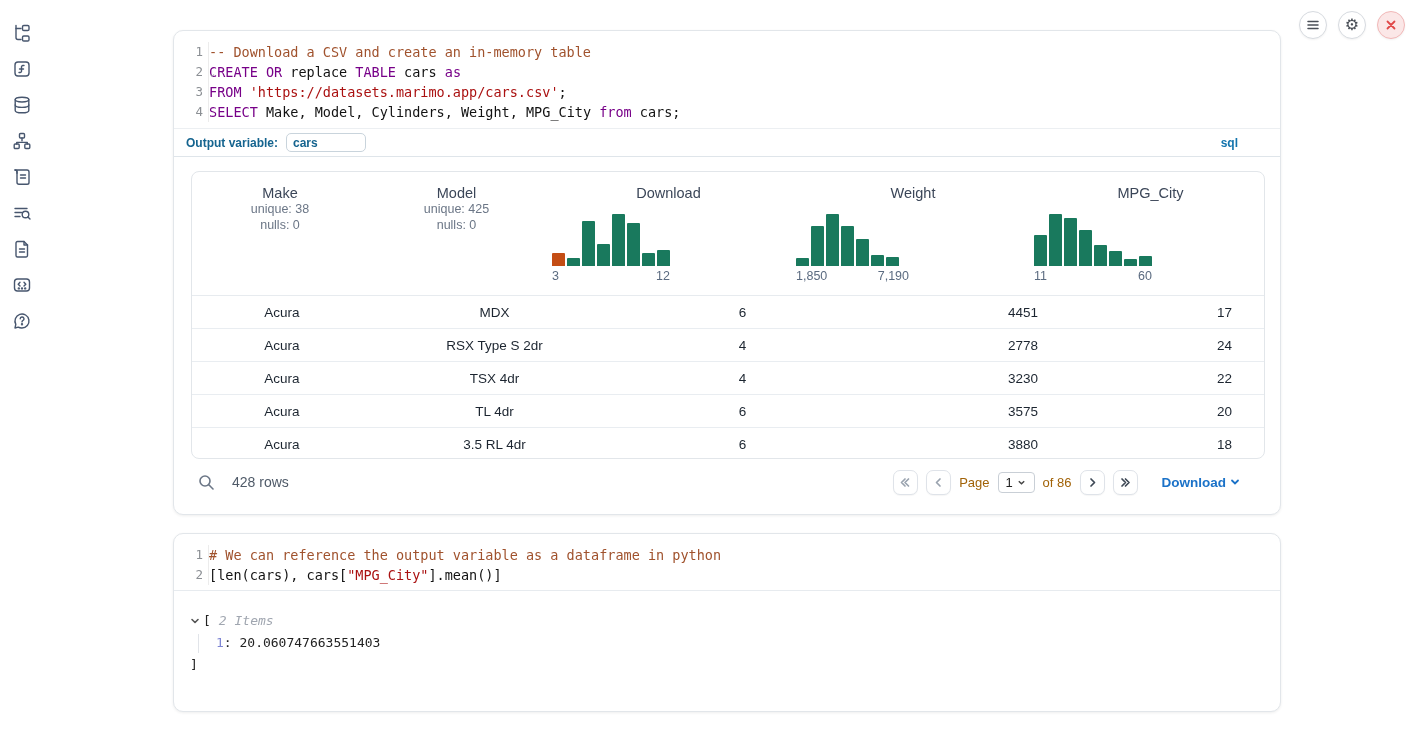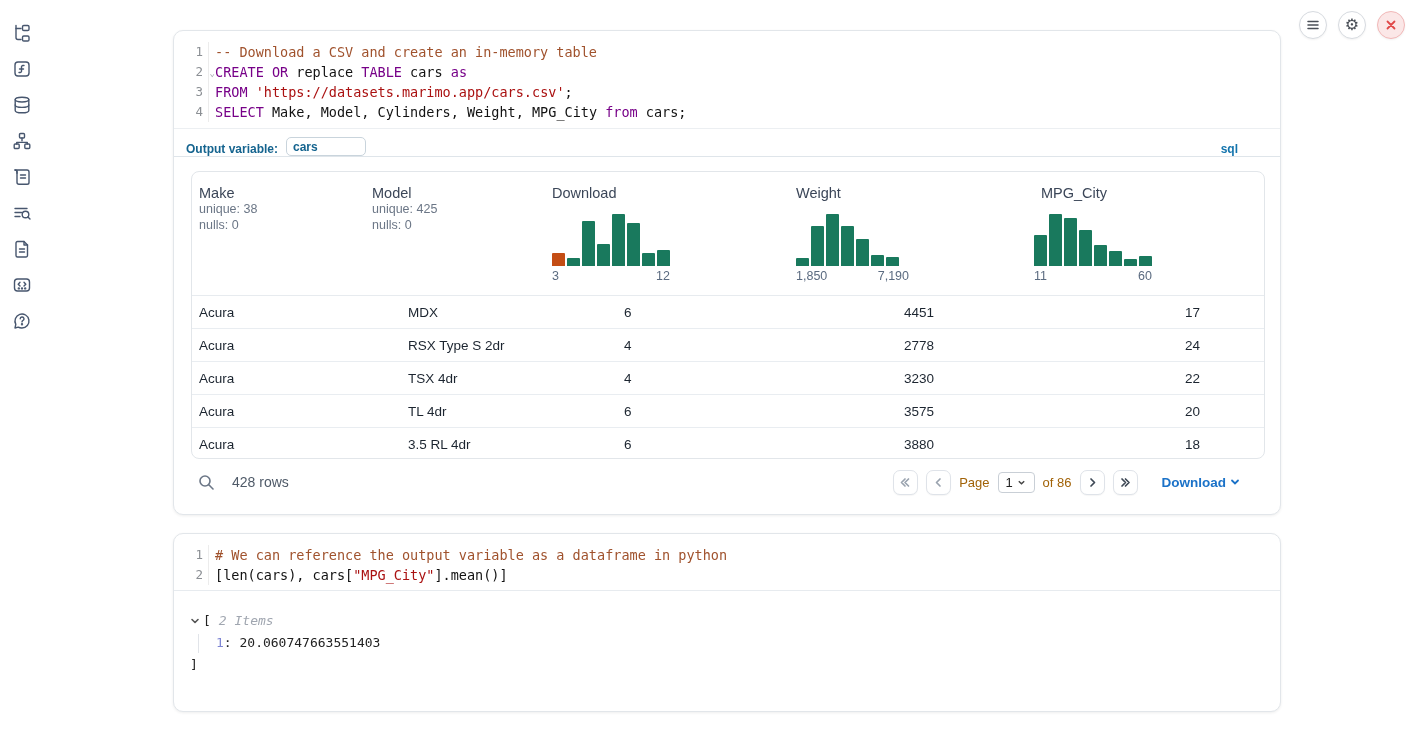--- a/index.html
+++ b/index.html
@@ -23,36 +23,36 @@
   .cell { position:absolute; left:173px; width:1108px; background:#fff; border:1px solid #e2e6ea; border-radius:10px;
           box-shadow:0 1px 3px rgba(0,0,0,.07); }
   #cell-1 { top:30px;  height:485px; }
   #cell-2 { top:533px; height:179px; }
 
   
   .code-area { padding:11px 0 5px 0; font-family:"DejaVu Sans Mono","Liberation Mono",monospace; font-size:13.5px; }
   .code-line { display:flex; line-height:20px; white-space:pre; }
   .gutter { width:34px; flex:0 0 34px; color:#8b8f94; text-align:right; padding-right:5px; font-size:12.5px; position:relative; user-select:none; }
   .gutter .fold { position:absolute; right:-7px; top:1px; font-size:9px; color:#9aa0a6; }
-  .code-content { border-left:1px solid #ececec; padding-left:6px; color:#121212; }
+  .code-content { border-left:1px solid #ececec; color:#121212; }
   .tok-keyword { color:#770088; }
   .tok-string  { color:#aa1111; }
   .tok-comment { color:#a0522d; }
 
   
   .outvar-strip { position:absolute; left:0; top:97px; width:100%; height:29px; border-top:1px solid #eceff2; border-bottom:1px solid #dfe5ea;
-                  display:flex; align-items:flex-end; padding:0 12px; }
+                  display:flex; align-items:center; padding:0 12px; }
   .outvar-label { font-size:12px; font-weight:bold; color:#15648f; }
   .outvar-input { margin-left:8px; width:80px; height:19px; border:1px solid #c9d4dc; border-radius:5px; font-size:12px; font-weight:bold;
                   color:#15648f; padding:0 6px; font-family:"Liberation Sans",sans-serif; outline:none; }
   .lang-badge { margin-left:auto; margin-right:30px; font-size:12px; font-weight:bold; color:#1374ad; }
 
   
   .dtable { position:absolute; left:17px; top:140px; width:1074px; height:288px; border:1px solid #e2e6ea; border-radius:8px; overflow:hidden; background:#fff; }
-  .t-grid { display:grid; grid-template-columns:173px 180px 244px 245px 1fr; }
+  .t-grid { display:grid; grid-template-columns:173px 180px 244px 245px 1fr;text-align:center; }
   .t-header { height:124px; border-bottom:1px solid #e7ebef; }
   .t-hcell { padding:13px 4px 0 7px; position:relative; }
   .t-title { font-size:14.5px; color:#3b4658; }
   .t-stats { font-size:12.5px; color:#6b7686; line-height:16px; }
   .hist { position:absolute; top:41px; left:7px; }
   .hist-bars { display:flex; align-items:flex-end; gap:2px; height:53px; }
   .hist-bar { width:13px; border-radius:1px 1px 0 0; }
   .hist-axis { display:flex; justify-content:space-between; font-size:12.5px; color:#5b6b80; margin-top:3px; }
   .t-row { height:33px; border-bottom:1px solid #e9edf1; align-items:center; cursor:default;gap:36px; }
   .t-row:last-child { border-bottom:none; }

